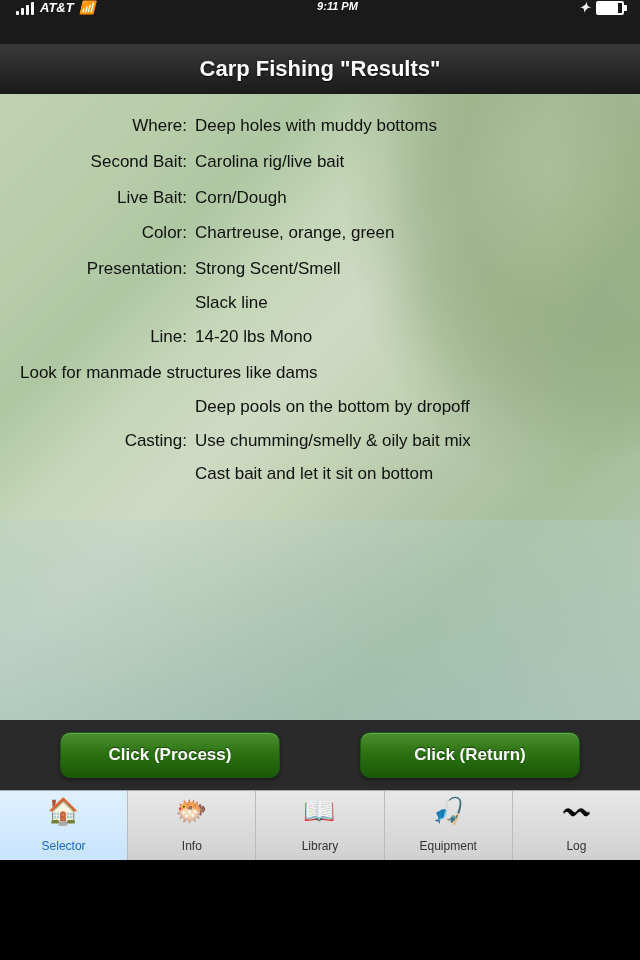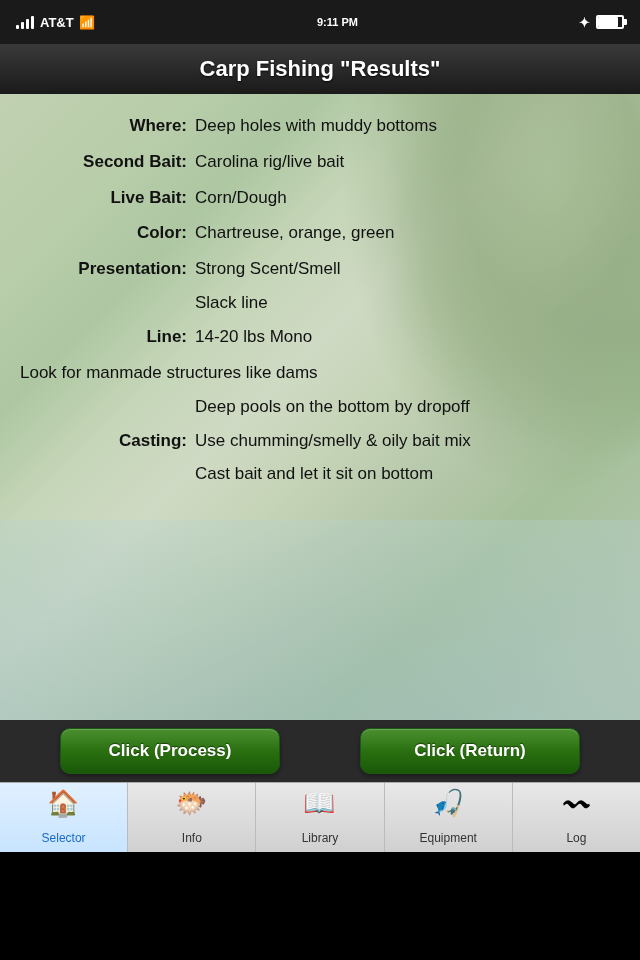--- a/index.html
+++ b/index.html
@@ -10,26 +10,27 @@
       font-family: -apple-system, 'Helvetica Neue', Arial, sans-serif;
       overflow: hidden;
       background: #000;
     }
 
     
     #status-bar {
       height: 44px;
       background: #1a1a1a;
       display: flex;
-      align-items: center;
+      align-items: flex-start;
       justify-content: space-between;
       padding: 0 16px;
       color: white;
       font-size: 14px;
       font-weight: 600;
+      font-style: italic;
     }
     .status-left {
       display: flex;
       align-items: center;
       gap: 6px;
       font-size: 13px;
     }
     .status-center {
       font-size: 11px;
       font-weight: 700;
@@ -134,21 +135,21 @@
       z-index: 10;
       padding: 20px 20px 10px 20px;
     }
     .info-row {
       display: flex;
       align-items: flex-start;
       margin-bottom: 12px;
       line-height: 1.4;
     }
     .info-label {
-      font-weight: bold;
+      font-weight: normal;
       font-size: 17px;
       color: #111;
       white-space: nowrap;
       min-width: 175px;
       text-align: right;
       padding-right: 8px;
       flex-shrink: 0;
     }
     .info-value {
       font-size: 17px;
@@ -164,21 +165,21 @@
       min-width: 175px;
       flex-shrink: 0;
     }
     .info-continuation .info-value {
       font-size: 17px;
       color: #111;
     }
 
     
     #button-bar {
-      height: 62px;
+      height: 70px;
       background: #2a2a2a;
       display: flex;
       align-items: center;
       justify-content: space-around;
       padding: 0 20px;
     }
     .action-button {
       height: 46px;
       width: 220px;
       border-radius: 10px;

